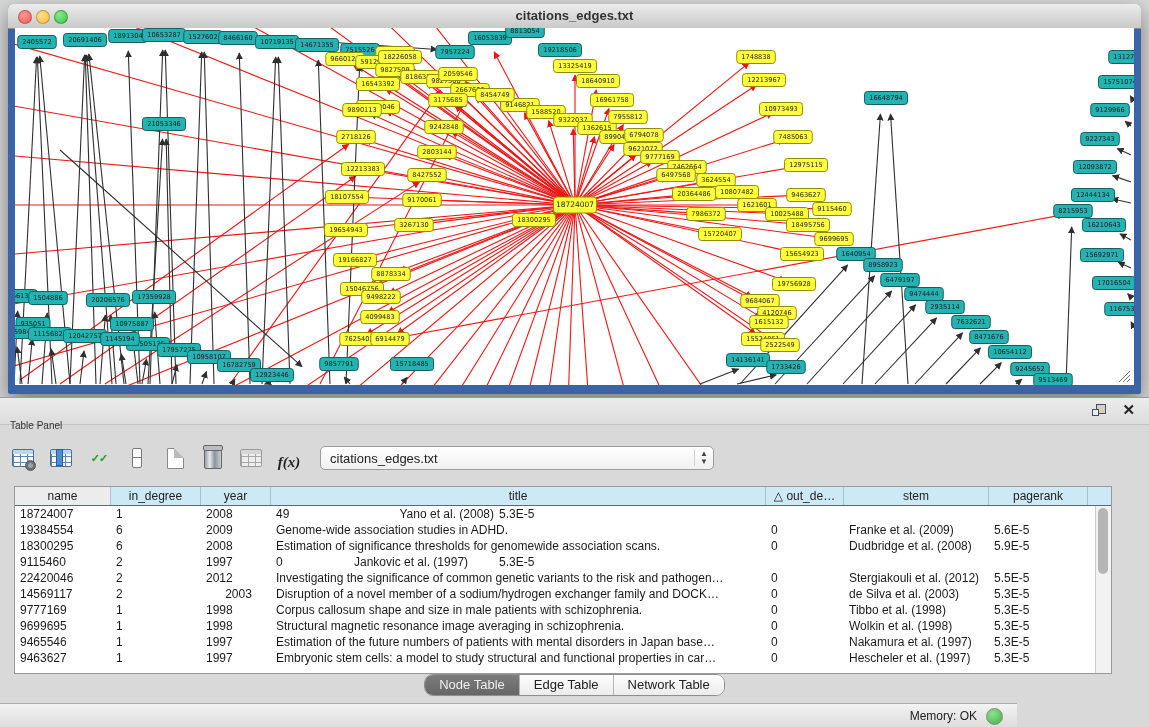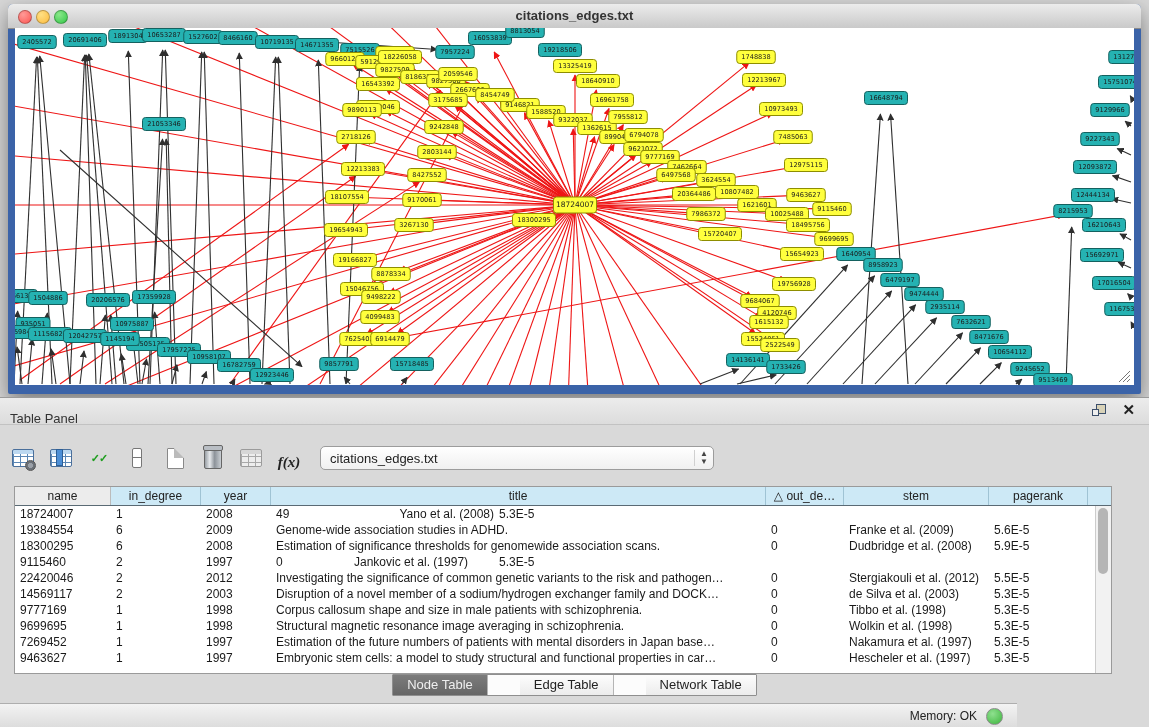--- a/index.html
+++ b/index.html
@@ -15,21 +15,21 @@
   .tl.y{left:28px;background:radial-gradient(circle at 35% 30%,#ffe084,#fdbc40);}
   .tl.g{left:46px;background:radial-gradient(circle at 35% 30%,#8ae88a,#33c748);}
   .wtitle{position:absolute;left:0;right:0;top:4px;text-align:center;font-size:13px;font-weight:600;color:#333;}
   .canvas{position:absolute;left:7px;top:24px;width:1119px;height:357px;background:#fff;overflow:hidden;}
   .canvas svg{display:block;}
 
   
   .tpanel{position:absolute;left:0;top:397px;width:1149px;height:330px;background:#d9d9d9;border-top:1px solid #9a9a9a;}
   .phead{position:absolute;left:0;top:0;width:100%;height:26px;background:linear-gradient(#ececec,#dcdcdc);
          border-bottom:1px solid #c2c2c2;}
-  .phead .ptitle{position:absolute;left:10px;top:13px;font-size:13px;color:#333;}
+  .phead .ptitle{position:absolute;left:10px;top:22px;font-size:10px;color:#333;}
   .float-ic{position:absolute;right:44px;top:6px;width:13px;height:13px;}
   .float-ic .sq1{position:absolute;left:4px;top:0;width:8px;height:8px;border:1px solid #3c4f6b;background:#d8d2b8;}
   .float-ic .sq2{position:absolute;left:0;top:5px;width:5px;height:5px;border:1px solid #3c4f6b;background:#eee;}
   .close-ic{position:absolute;right:14px;top:3px;font-size:15px;font-weight:bold;color:#222;cursor:default;}
 
   .toolbar{position:absolute;left:10px;top:42px;height:36px;display:flex;align-items:center;gap:12px;}
   .tbtn{width:26px;height:26px;display:flex;align-items:center;justify-content:center;position:relative;}
   .grid-ic{width:20px;height:16px;background:
       linear-gradient(#bcd8f0 0 4px,transparent 4px) ,
       repeating-linear-gradient(90deg,#5b87b5 0 1px,transparent 1px 7px),
@@ -58,21 +58,21 @@
   .thdr{display:flex;height:18px;border-bottom:1px solid #5a6a74;background:#cde9f6;}
   .thc{box-sizing:border-box;border-right:1px solid #9fc3d4;display:flex;align-items:center;justify-content:center;
        color:#222;overflow:hidden;white-space:nowrap;}
   .thc.first{background:#ececec;border-right:1px solid #bbb;}
   .trow{display:flex;height:16px;align-items:center;color:#1a1a1a;}
   .tcell{box-sizing:border-box;padding-left:5px;overflow:hidden;white-space:nowrap;text-overflow:ellipsis;}
   .vscroll{position:absolute;right:0;top:19px;bottom:0;width:15px;background:#f2f2f2;border-left:1px solid #ccc;}
   .vthumb{position:absolute;left:2px;top:2px;width:10px;height:66px;border-radius:5px;background:#b5b5b5;}
 
   .tabbar{position:absolute;left:0;top:276px;width:100%;height:26px;display:flex;justify-content:center;}
-  .seg{display:flex;height:20px;border:1px solid #8f8f8f;border-radius:1px;overflow:hidden;background:#fcfcfc;gap:32px;}
+  .seg{display:flex;height:20px;border:1px solid #8f8f8f;border-radius:9px;overflow:hidden;background:#fcfcfc;}
   .seg .tab{padding:0 14px;font-size:13px;line-height:20px;color:#222;border-right:1px solid #b5b5b5;background:linear-gradient(#fdfdfd,#ececec);}
   .seg .tab:last-child{border-right:none;}
   .seg .tab.sel{background:linear-gradient(#7c7c7c,#666);color:#efefef;}
 
   .statusbar{position:absolute;left:0;top:703px;width:1017px;height:24px;background:linear-gradient(#f3f3f3,#dcdcdc);
              border-top:1px solid #aeaeae;}
   .mem{position:absolute;right:40px;top:5px;font-size:12px;color:#222;}
   .memdot{position:absolute;right:14px;top:4px;width:15px;height:15px;border-radius:50%;
           background:radial-gradient(circle at 38% 32%,#8fe08f,#3cb53c);border:1px solid #8a8a8a;}
   .grip{position:absolute;right:3px;bottom:4px;}
@@ -860,21 +860,21 @@
           <div class="tcell" style="width: 90px;">2</div>
           <div class="tcell" style="width: 70px;">2012</div>
           <div class="tcell" style="width: 495px;">Investigating the significance of common genetic variants to the risk and pathogen…</div>
           <div class="tcell" style="width: 78px;">0</div>
           <div class="tcell" style="width: 145px;">Stergiakouli et al. (2012)</div>
           <div class="tcell" style="width: 99px;">5.5E-5</div>
         </div>
         <div class="trow">
           <div class="tcell" style="width: 96px;">14569117</div>
           <div class="tcell" style="width: 90px;">2</div>
-          <div class="tcell" style="width: 70px;">2003</div>
+          <div class="tcell" style="width: 70px; text-align: center;">2003</div>
           <div class="tcell" style="width: 495px;">Disruption of a novel member of a sodium/hydrogen exchanger family and DOCK…</div>
           <div class="tcell" style="width: 78px;">0</div>
           <div class="tcell" style="width: 145px;">de Silva et al. (2003)</div>
           <div class="tcell" style="width: 99px;">5.3E-5</div>
         </div>
         <div class="trow">
           <div class="tcell" style="width: 96px;">9777169</div>
           <div class="tcell" style="width: 90px;">1</div>
           <div class="tcell" style="width: 70px;">1998</div>
           <div class="tcell" style="width: 495px;">Corpus callosum shape and size in male patients with schizophrenia.</div>
@@ -885,21 +885,21 @@
         <div class="trow">
           <div class="tcell" style="width: 96px;">9699695</div>
           <div class="tcell" style="width: 90px;">1</div>
           <div class="tcell" style="width: 70px;">1998</div>
           <div class="tcell" style="width: 495px;">Structural magnetic resonance image averaging in schizophrenia.</div>
           <div class="tcell" style="width: 78px;">0</div>
           <div class="tcell" style="width: 145px;">Wolkin et al. (1998)</div>
           <div class="tcell" style="width: 99px;">5.3E-5</div>
         </div>
         <div class="trow">
-          <div class="tcell" style="width: 96px;">7269452</div>
+          <div class="tcell" style="width: 96px;">9465546</div>
           <div class="tcell" style="width: 90px;">1</div>
           <div class="tcell" style="width: 70px;">1997</div>
           <div class="tcell" style="width: 495px;">Estimation of the future numbers of patients with mental disorders in Japan base…</div>
           <div class="tcell" style="width: 78px;">0</div>
           <div class="tcell" style="width: 145px;">Nakamura et al. (1997)</div>
           <div class="tcell" style="width: 99px;">5.3E-5</div>
         </div>
         <div class="trow">
           <div class="tcell" style="width: 96px;">9463627</div>
           <div class="tcell" style="width: 90px;">1</div>

